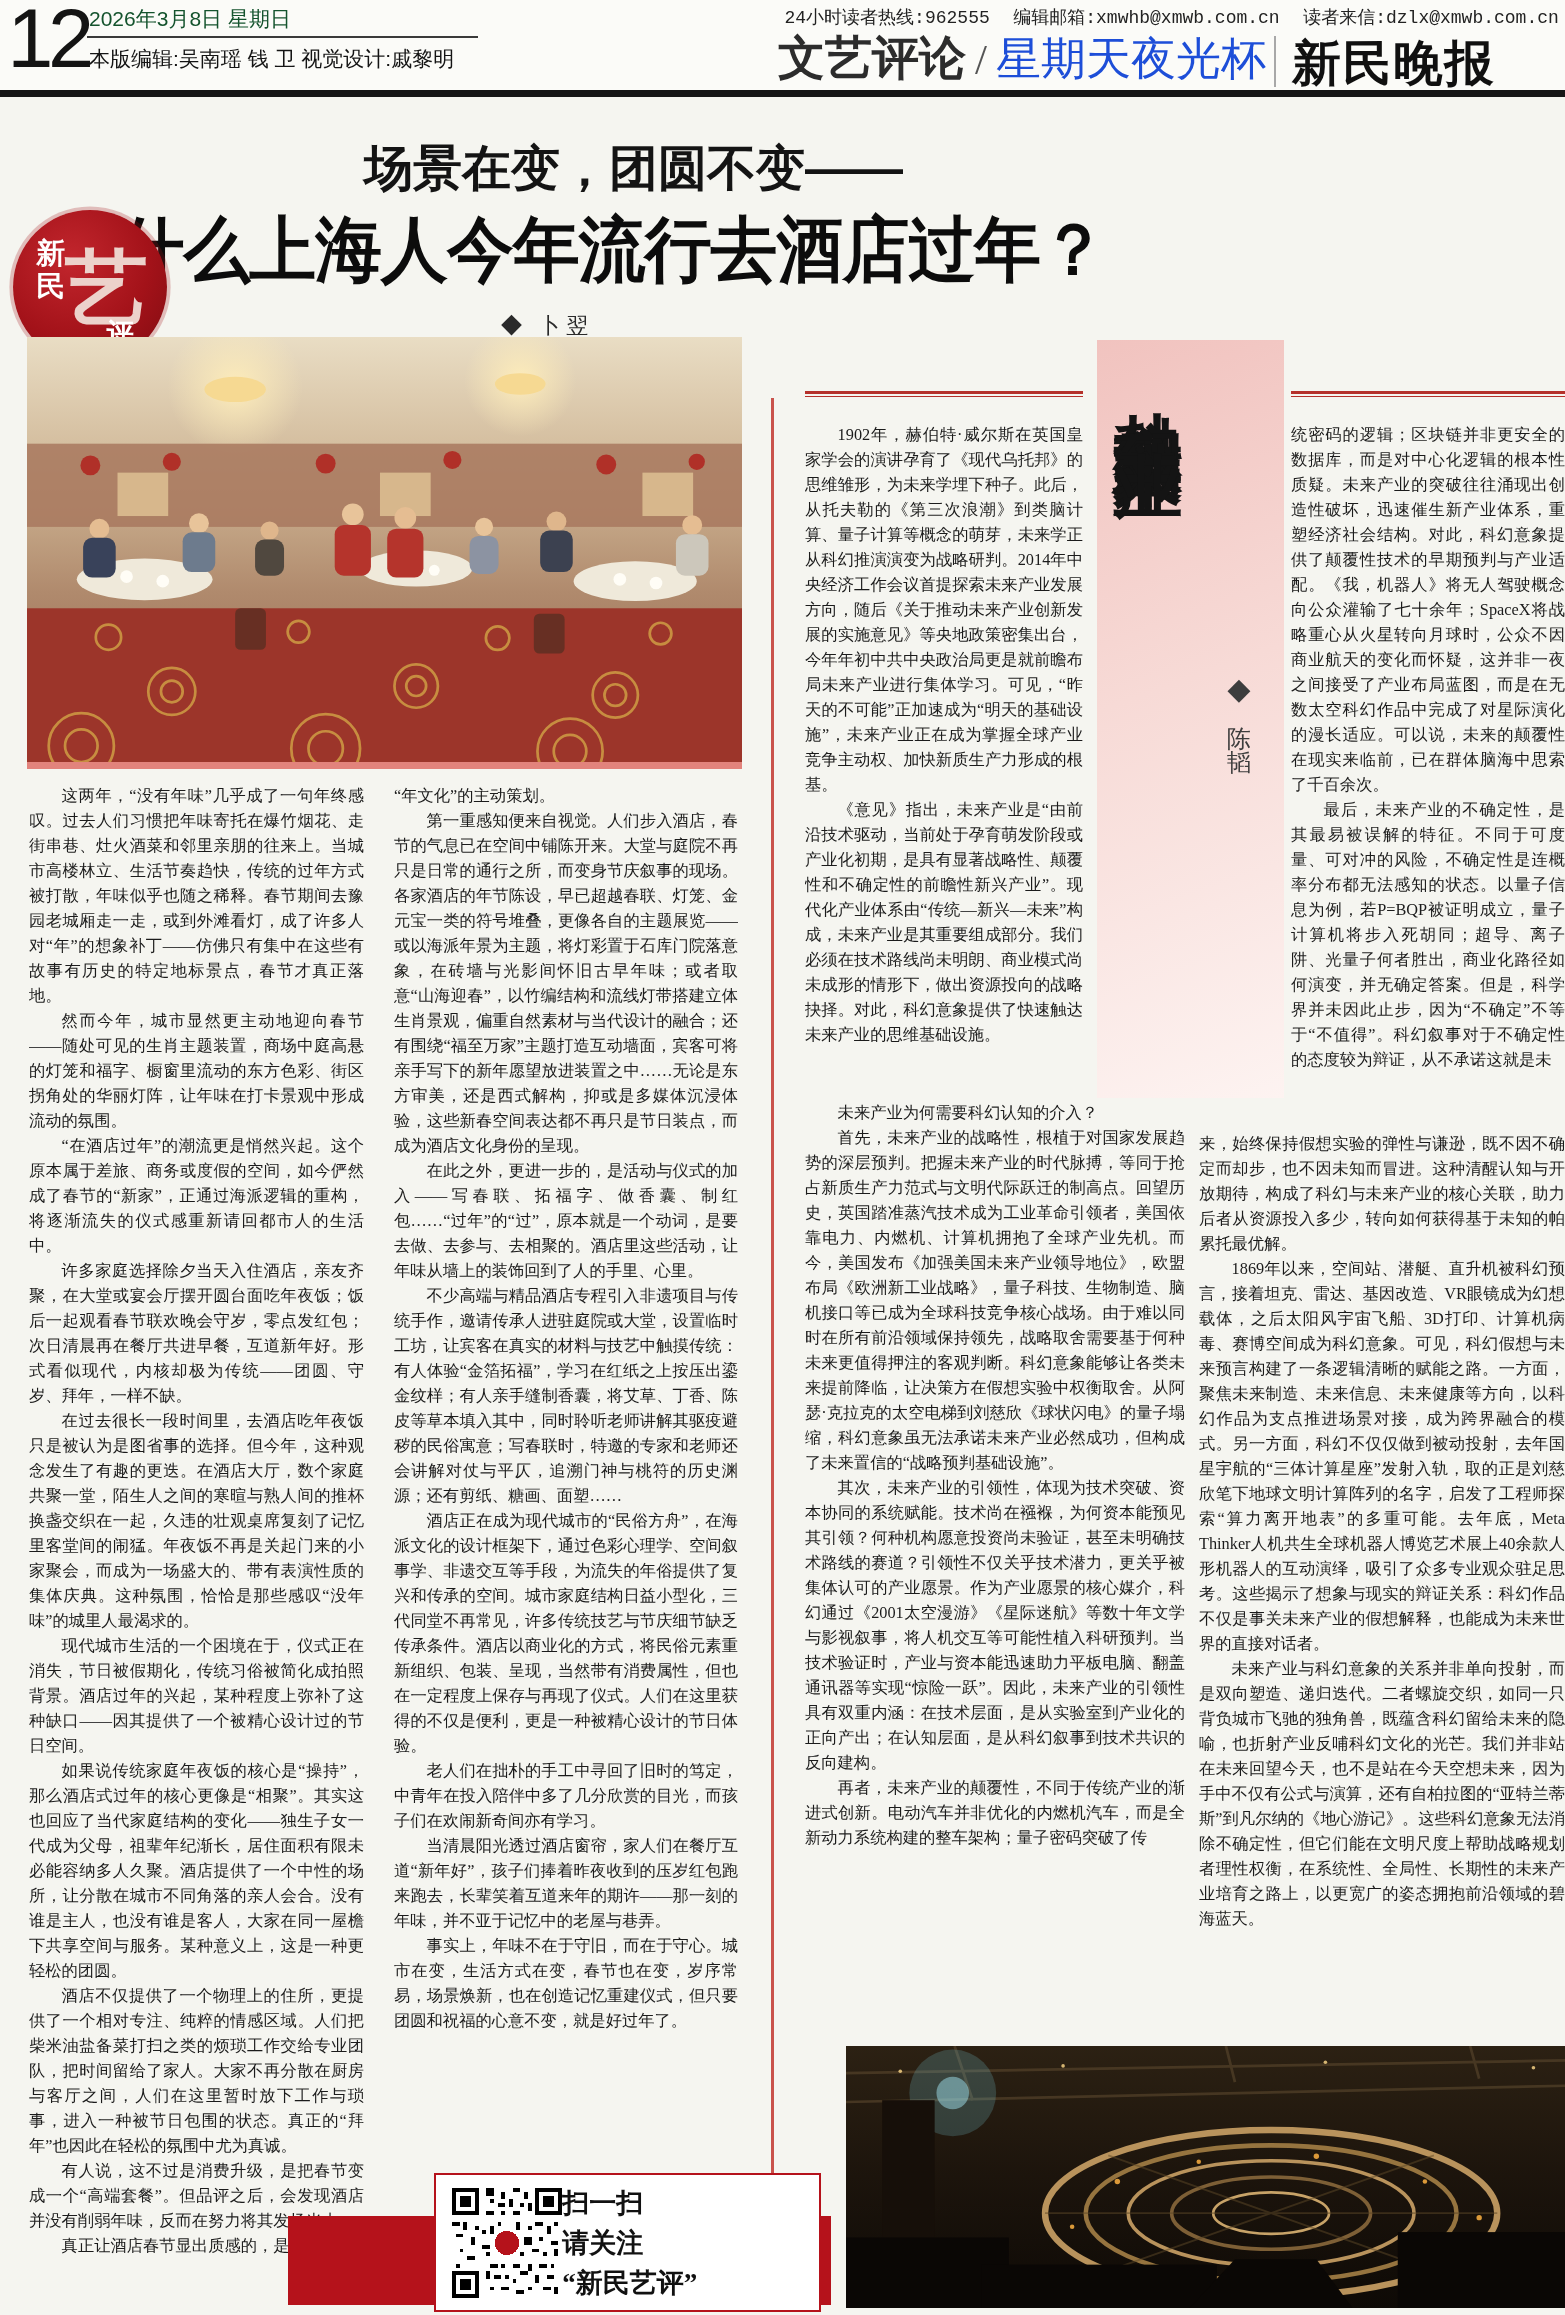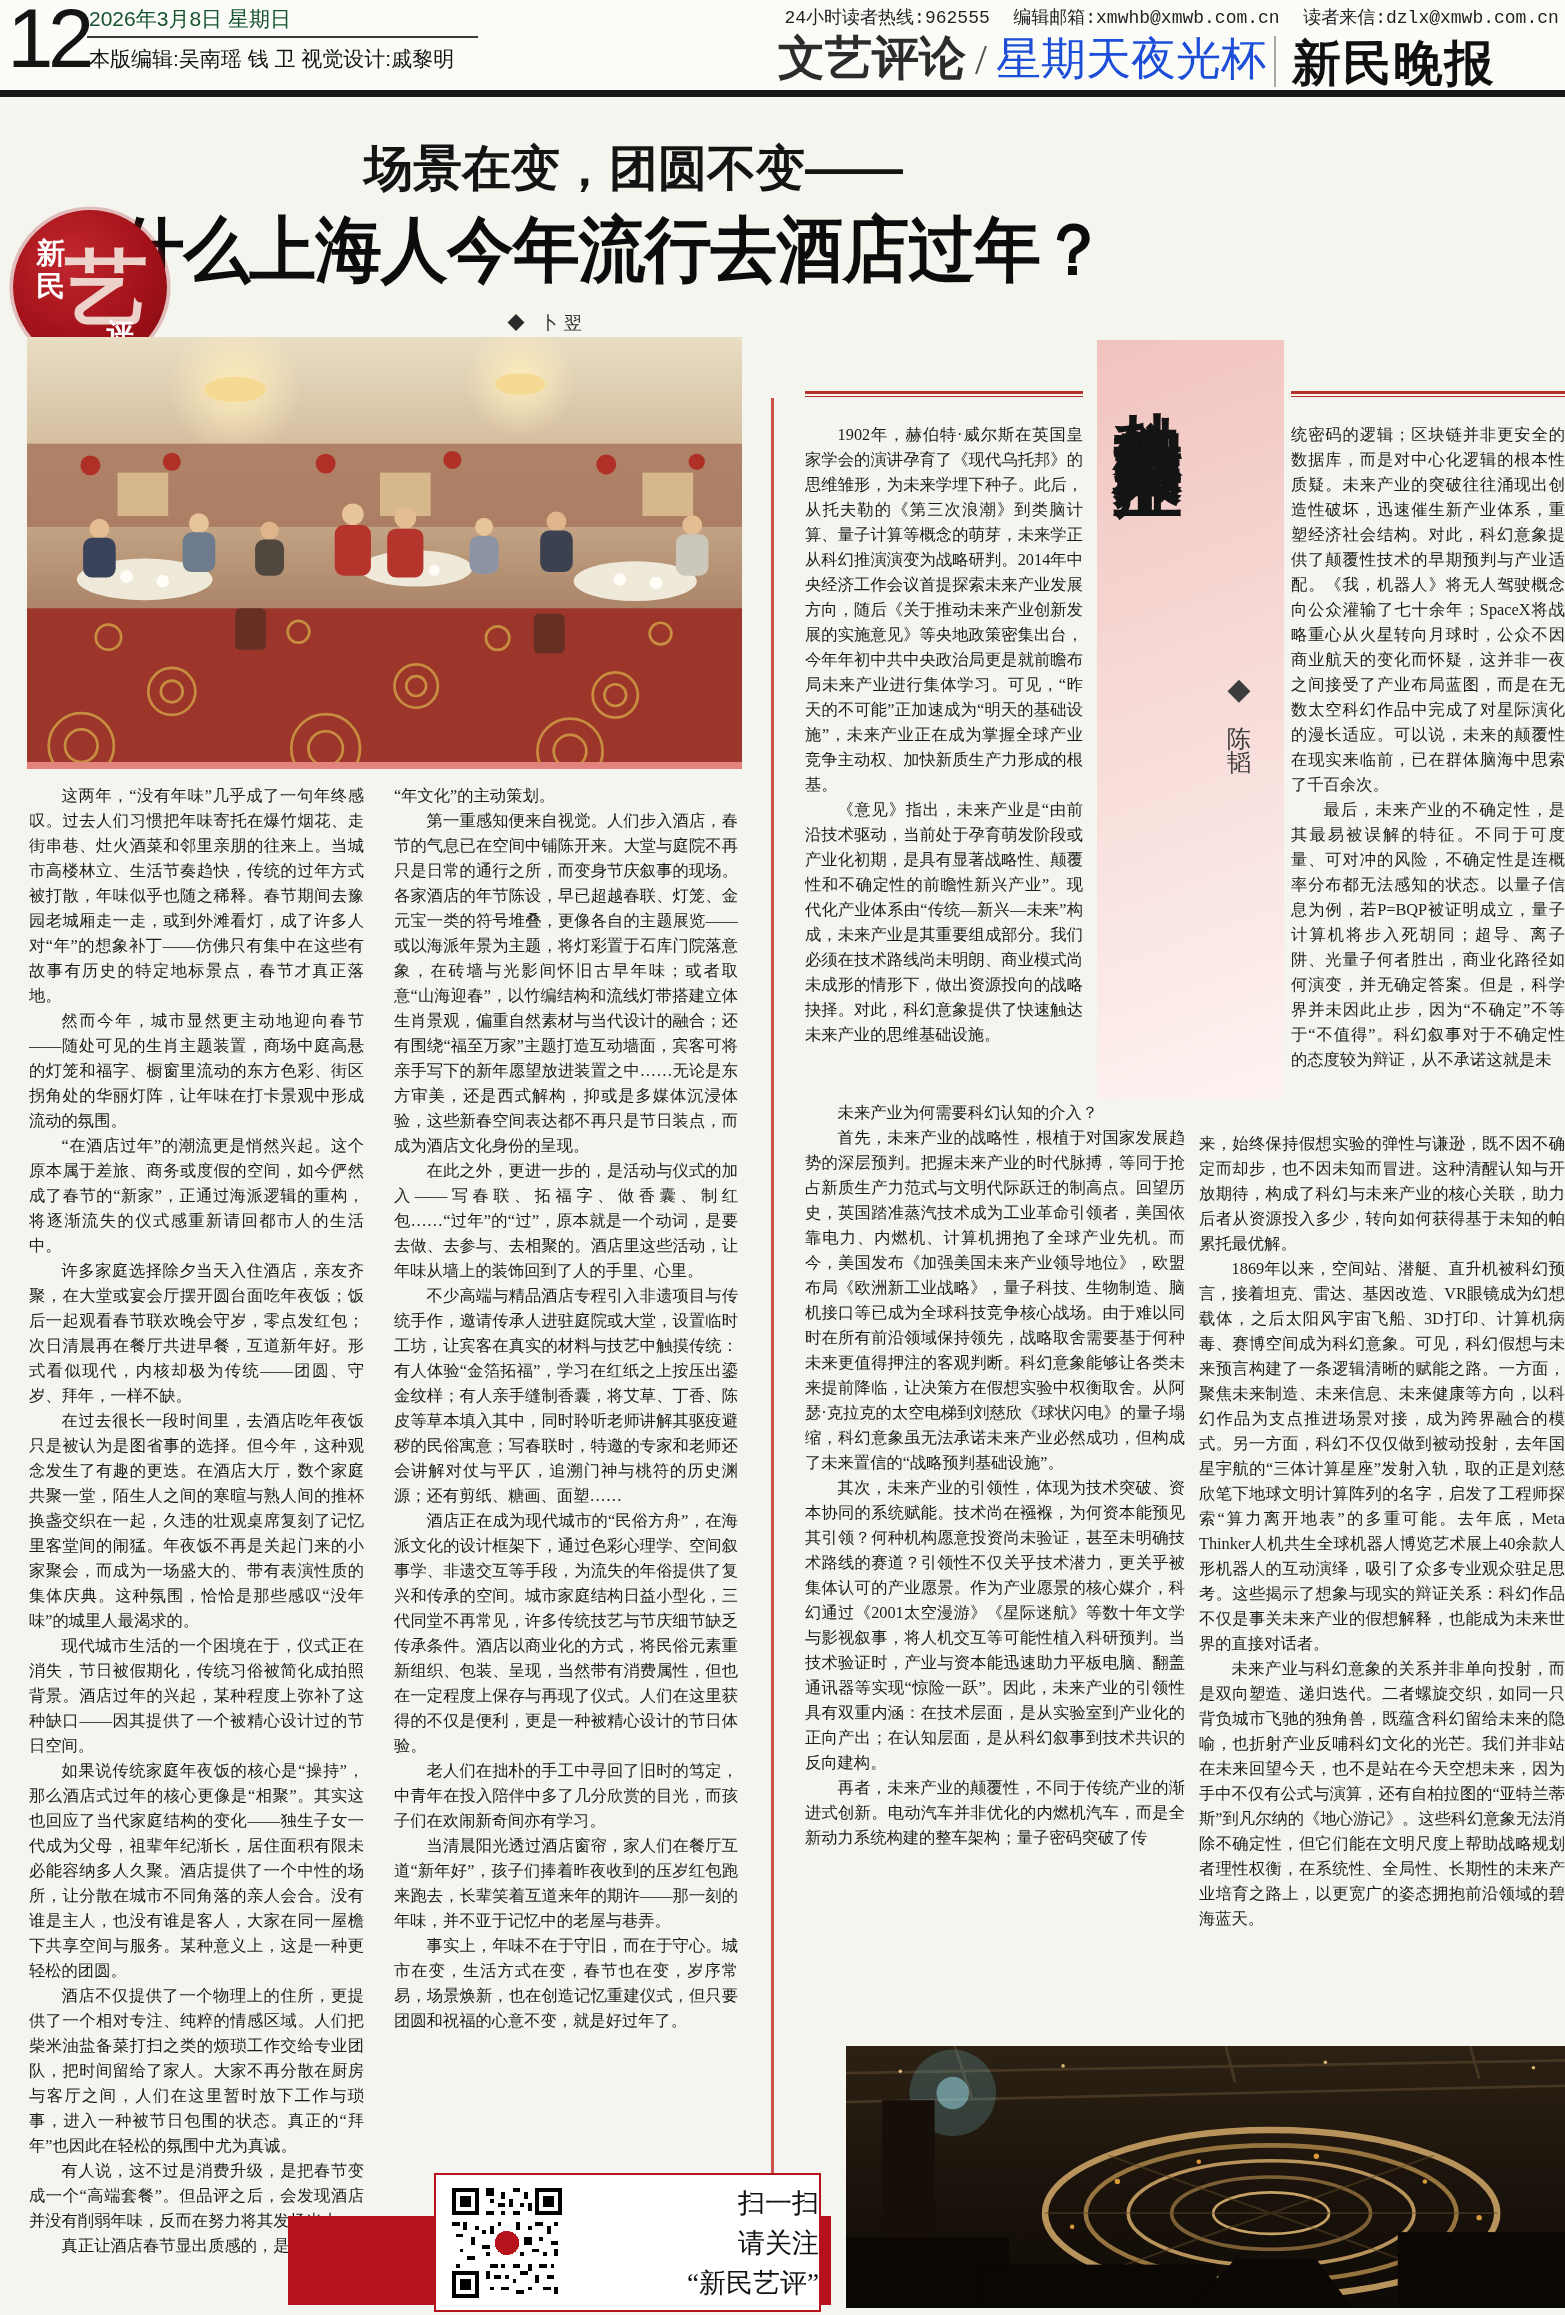--- a/index.html
+++ b/index.html
@@ -25,21 +25,21 @@
             font-family:"Liberation Serif",serif;letter-spacing:1.8px;}
   .blackrule{left:0;top:90px;width:1566px;height:7.2px;background:#161616;}
 
   
   .kicker{left:109px;top:136px;width:1049px;text-align:center;
           font-family:"Liberation Sans",sans-serif;font-weight:700;font-size:49px;color:#141414;}
   .title1{left:18px;top:203px;width:1058px;text-align:center;margin:0;}
   .title1 span{display:inline-block;font-family:"Liberation Sans",sans-serif;font-weight:900;
                font-size:71px;color:#0c0c0c;transform:scaleX(0.94);transform-origin:center;
                white-space:nowrap;letter-spacing:-0.9px;}
-  .author1{left:27px;top:311px;width:1040px;text-align:center;font-size:18px;color:#2a2a2a;letter-spacing:5.4px;}
+  .author1{left:27px;top:311px;width:1040px;text-align:center;font-size:22px;color:#2a2a2a;letter-spacing:5.4px;}
 
   
   .seal{left:12.7px;top:210px;width:154px;height:154px;border-radius:50%;
         background:radial-gradient(circle at 38% 32%,#c2262d 0%,#a31219 55%,#7d0b11 100%);
         box-shadow:0 0 0 3.6px rgba(163,18,25,.25);}
   .seal-xm{position:absolute;left:23.5px;top:27px;width:31px;color:#fff;font-weight:700;
            font-size:29px;line-height:33px;font-family:"Liberation Sans",sans-serif;}
   .seal-yi{position:absolute;left:52px;top:23.5px;font-size:83px;color:#ecd2cb;font-weight:700;
            font-family:"Liberation Serif",serif;}
   .seal-ping{position:absolute;left:94px;top:105px;font-size:27px;color:#fff;font-weight:700;
@@ -72,21 +72,21 @@
   .a2cA1{left:805px;top:422px;width:278px;height:675px;}
   .a2cA2{left:805px;top:1100px;width:380px;height:941px;}
   .a2cB1{left:1291px;top:422px;width:274px;height:706px;}
   .a2cB2{left:1199px;top:1131px;width:366px;height:867px;}
 
   
   .qrband{left:288px;top:2216px;width:543px;height:89px;background:#b5121b;}
   .qrbox{left:434px;top:2173px;width:387px;height:139px;background:#fff;border:2.7px solid #b5121b;
          box-sizing:border-box;display:flex;align-items:center;}
   .qrcode{margin-left:16.3px;width:110px;height:110px;flex:0 0 auto;}
-  .qrtext{flex:1;text-align:right;font-size:27px;font-weight:400;line-height:40px;color:#111;}
+  .qrtext{flex:1;text-align:left;font-size:27px;font-weight:700;line-height:40px;color:#111;}
 </style>
 </head>
 <body>
 
 <div class="page">
 
   <div class="abs hdr">
     <div class="abs pagenum">12</div>
     <div class="abs date">2026年3月8日  星期日</div>
     <div class="abs daterule"></div>

